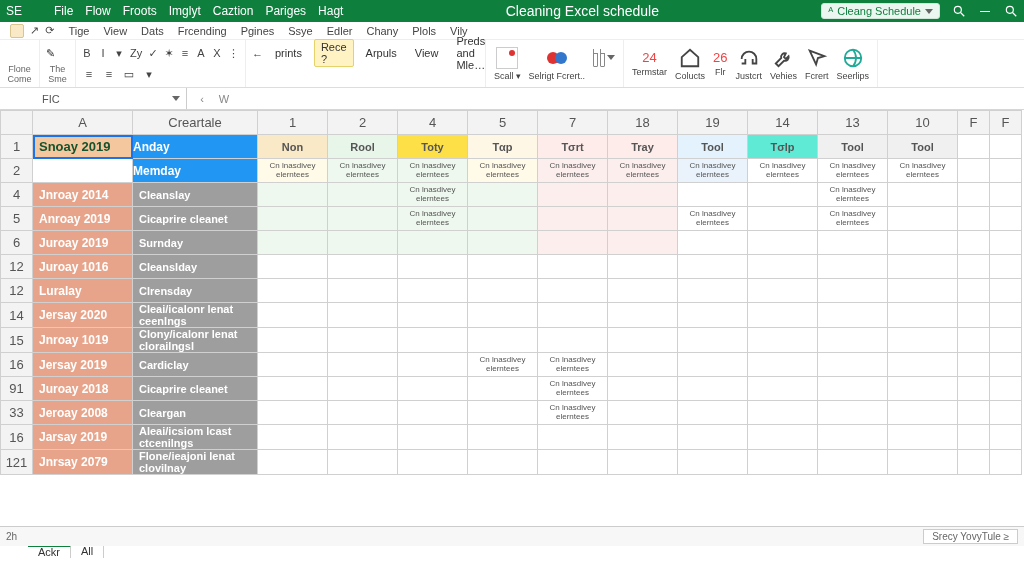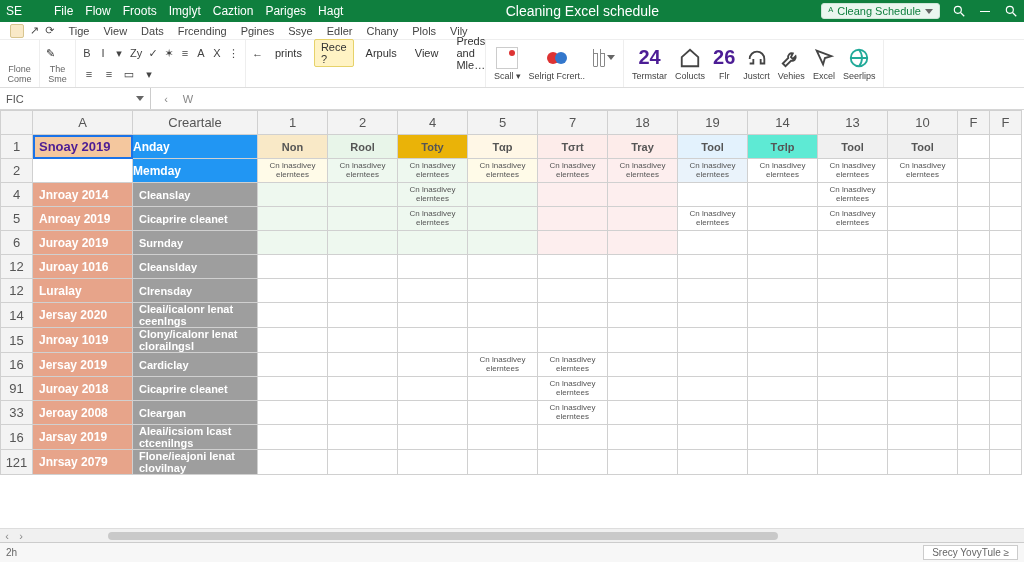--- a/index.html
+++ b/index.html
@@ -21,71 +21,71 @@
   .ribbon2 { display: flex; align-items: stretch; height: 48px; background: #fff; border-bottom: 1px solid #ddd; }
   .rgroup { display: flex; flex-direction: column; justify-content: space-between; padding: 3px 6px; border-right: 1px solid #eee; }
   .rgroup .row { display: flex; align-items: center; gap: 6px; height: 20px; }
   .rgroup .lbl { font-size: 9px; color: #666; text-align: center; }
   .ic { width: 14px; height: 14px; display: inline-flex; align-items: center; justify-content: center; color: #444; }
   .btnlike { padding: 1px 6px; }
   .hlbtn { background: #fff3c4; border: 1px solid #e6d26a; border-radius: 2px; padding: 1px 6px; }
   .biggroup { display: flex; align-items: center; gap: 8px; padding: 3px 8px; border-right: 1px solid #eee; }
   .bigitem { display: flex; flex-direction: column; align-items: center; gap: 2px; font-size: 9px; color: #444; }
   .bigitem .bi-ic { width: 22px; height: 22px; display: flex; align-items: center; justify-content: center; }
-  .num { font-size: 20px; color: #4c1d95; font-weight: 700; }
+  .num { font-size: 13px; color: #ef4444; font-weight: 400; }
   .redsq { width: 20px; height: 14px; background: #fff; border: 1px solid #ccc; position: relative; }
   .redsq::after { content: ""; position: absolute; right: 2px; top: 2px; width: 6px; height: 6px; background: #d33; border-radius: 50%; }
   .pair { display: flex; align-items: center; gap: 2px; }
   .pageic { width: 14px; height: 18px; border: 1px solid #888; border-radius: 1px; position: relative; }
   .pageic::before { content: ""; position: absolute; right: -1px; top: -1px; width: 4px; height: 4px; background: #fff; border-left: 1px solid #888; border-bottom: 1px solid #888; }
   .chev { width: 0; height: 0; border-left: 4px solid transparent; border-right: 4px solid transparent; border-top: 5px solid #666; display: inline-block; }
   .avatar-r { width: 12px; height: 12px; border-radius: 50%; background: #d33; }
   .avatar-b { width: 12px; height: 12px; border-radius: 50%; background: #37c; }
   
   .fbar { display: flex; align-items: center; height: 22px; border-bottom: 1px solid #d6d6d6; }
-  .namebox { width: 151px; height: 100%; display: flex; align-items: center; padding: 0 6px; border-right: 1px solid #ccc; font-size: 11px; color: #555; }
+  .namebox { width: 151px; height: 100%; display: flex; align-items: center; padding: 0 6px; border-right: 1px solid #ccc; font-size: 11px; color: #555; margin-left: 36px; }
   .namebox .nbdrop { margin-left: auto; }
   .fxwrap { display: flex; align-items: center; gap: 8px; padding: 0 8px; color: #888; }
   .fxwrap .fxbtn { width: 14px; text-align: center; }
   
   .grid-wrap { height: 452px; overflow: hidden; position: relative; }
   table.grid { border-collapse: collapse; width: 1010px; table-layout: fixed; }
   table.grid th, table.grid td { border: 1px solid #d0d0d0; height: 24px; overflow: hidden; }
   table.grid .colhdr { background: #f3f3f3; color: #555; font-weight: normal; text-align: center; font-size: 13px; }
   table.grid .rowhdr { background: #f3f3f3; color: #555; font-weight: normal; text-align: center; font-size: 13px; width: 32px; }
   .colA { width: 100px; }
   .colB { min-width: 125px; width: 125px; }
   .colD { width: 70px; }
   .colF { width: 32px; }
   td.acell { background: #e7a48a; color: #fff; font-weight: 600; padding-left: 6px; font-size: 12px; }
-  td.acell-top { background: #f4c79e; color: #4c1d95; font-weight: 700; padding-left: 6px; font-size: 13px; }
+  td.acell-top { background: #f4c79e; color: #14532d; font-weight: 700; padding-left: 6px; font-size: 13px; }
   td.acell-emp { background: #fff; }
   td.bcell { background: #9e9e9e; color: #fff; font-weight: 600; padding-left: 6px; font-size: 11px; }
   td.bcell-top { background: #2196f3; color: #fff; font-weight: 600; font-size: 12px; }
   td.hcell { text-align: center; font-weight: 600; font-size: 11px; color: #555; }
   td.sub { text-align: center; font-size: 8px; line-height: 1.05; padding: 2px; color: #555; }
   td.hcell1 { background: #f9e9c7; }
   td.hcell2 { background: #e8f5e9; }
-  td.hcell3 { background: #eab308; }
+  td.hcell3 { background: #fde047; }
   td.hcell4 { background: #fff7e6; }
   td.hcell5 { background: #fdecea; }
   td.hcell6 { background: #fdecea; }
   td.hcell7 { background: #e3f2fd; }
   td.hcell8 { background: #5eead4; }
   td.hcell9 { background: #f0f0f0; }
   td.hcell10 { background: #f0f0f0; }
   td.pale-g { background: #eef8ef; }
   td.pale-p { background: #fdeeee; }
   td.pale-b { background: #eaf3fb; }
   td.pale-y { background: #fffbe8; }
   th.colhdrB { background: #2196f3; color: #fff; font-size: 12px; }
   
   td.sel { outline: 2px solid #1a73e8; outline-offset: -2px; }
   
-  .status { position: absolute; bottom: 0; left: 0; right: 0; height: 20px; border-top: 1px solid #ccc; background: #f7f7f7; display: flex; align-items: center; padding: 0 6px; font-size: 10px; color: #666; }
+  .status { position: absolute; bottom: 16px; left: 0; right: 0; height: 20px; border-top: 1px solid #ccc; background: #f7f7f7; display: flex; align-items: center; padding: 0 6px; font-size: 10px; color: #666; }
   .sheettab { display: inline-flex; align-items: center; height: 100%; padding: 0 10px; border-right: 1px solid #ccc; margin-top: 31px; }
   .sheettab.active { background: #fff; border-top: 2px solid #0f7f3e; }
   .hscroll { position: absolute; bottom: 20px; left: 0; right: 0; height: 14px; background: #f0f0f0; border-top: 1px solid #ddd; display: flex; align-items: center; }
   .hscroll .arrow { width: 14px; text-align: center; color: #888; }
   .hscroll .thumb { width: 670px; height: 8px; background: #c9c9c9; border-radius: 4px; margin-left: 4px; }
   .status .spacer { flex: 1; }
   .status .readout { border: 1px solid #ccc; padding: 1px 8px; background: #fff; }
   .srchpill { display: flex; align-items: center; gap: 4px; border: 1px solid #cde6d7; background: #eaf6ef; color: #0f7f3e; border-radius: 3px; padding: 0 6px; height: 16px; }
 </style>
 </head>
@@ -244,21 +244,21 @@
           </svg>
         </div>
       <span>Vehies</span>
     </div>
     <div class="bigitem">
       <div class="bi-ic">
           <svg viewBox="0 0 24 24" fill="none" stroke="#444" stroke-width="2">
             <path d="M4 4l16 6-7 2-2 7z"></path>
           </svg>
         </div>
-      <span>Excel</span>
+      <span>Fcrert</span>
     </div>
     <div class="bigitem">
       <div class="bi-ic">
           <svg viewBox="0 0 24 24" fill="none" stroke="#2a9" stroke-width="2">
             <circle cx="12" cy="12" r="9"></circle>
             <path d="M3 12h18M12 3a14 14 0 010 18"></path>
           </svg>
         </div>
       <span>Seerlips</span>
     </div>

